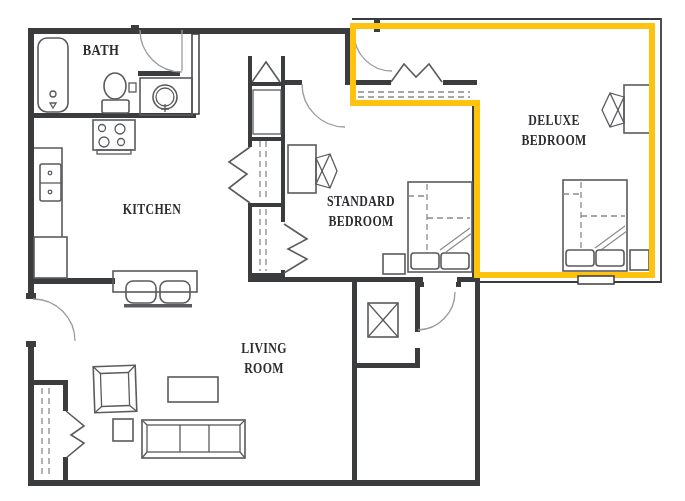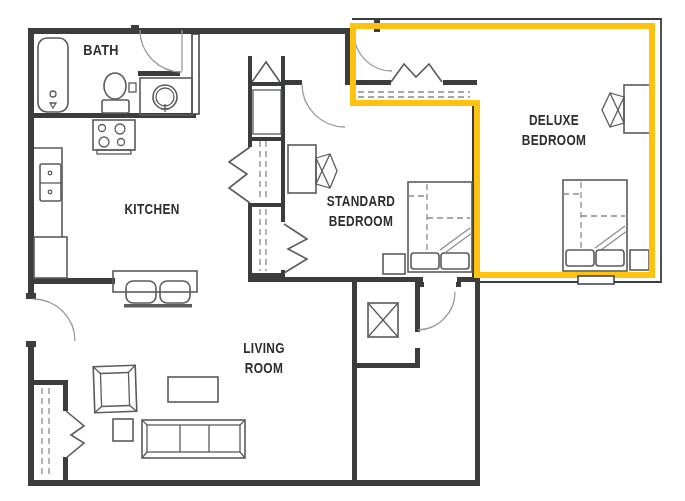--- a/index.html
+++ b/index.html
@@ -1,21 +1,21 @@
 <!DOCTYPE html>
 <html style="--wall: #3b3c3e; --line: #5a5b5e; --dash: #8a8b8e; --text: #2c2d30; --bg: #ffffff; --accent: #FFC20E;"><head>
 <meta charset="utf-8">
 <style>
   :root{
     --wall:#3b3c3e; --line:#5a5b5e; --dash:#8a8b8e; --text:#2c2d30;
     --accent:#FFC20E; --bg:#ffffff;
   }
   html,body{margin:0;padding:0;background:var(--bg);}
   #plan{position:relative;width:685px;height:501px;background:var(--bg);
-        font-family:Liberation Sans, sans-serif;overflow:hidden;}
+        font-family:Liberation Serif, serif;overflow:hidden;}
   #plan svg{position:absolute;left:0;top:0;}
   .wall{fill:var(--wall);stroke:none;}
   .hollow{fill:#fff;stroke:var(--wall);stroke-width:1.5;}
   .thinwall{fill:none;stroke:var(--wall);stroke-width:1.8;}
   .furn{fill:none;stroke:var(--line);stroke-width:1.6;}
   .furn2{fill:none;stroke:var(--line);stroke-width:1.3;}
   .solidline{fill:var(--line);stroke:none;}
   .door{fill:none;stroke:#9a9b9e;stroke-width:1.3;}
   .fold{fill:none;stroke:var(--dash);stroke-width:1.2;}
   .dash{fill:none;stroke:var(--dash);stroke-width:1.3;stroke-dasharray:6 4;}

